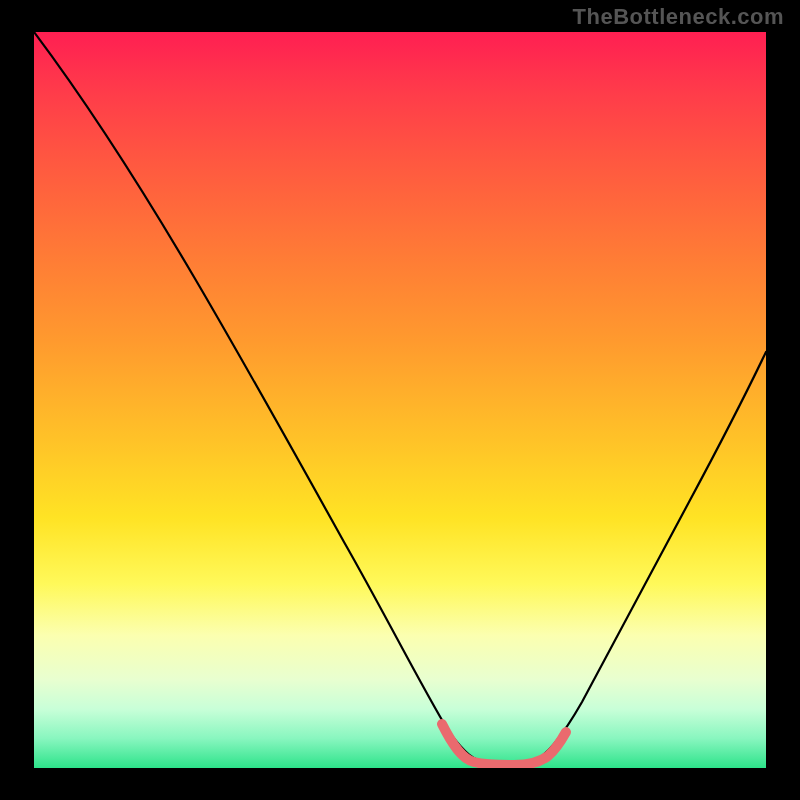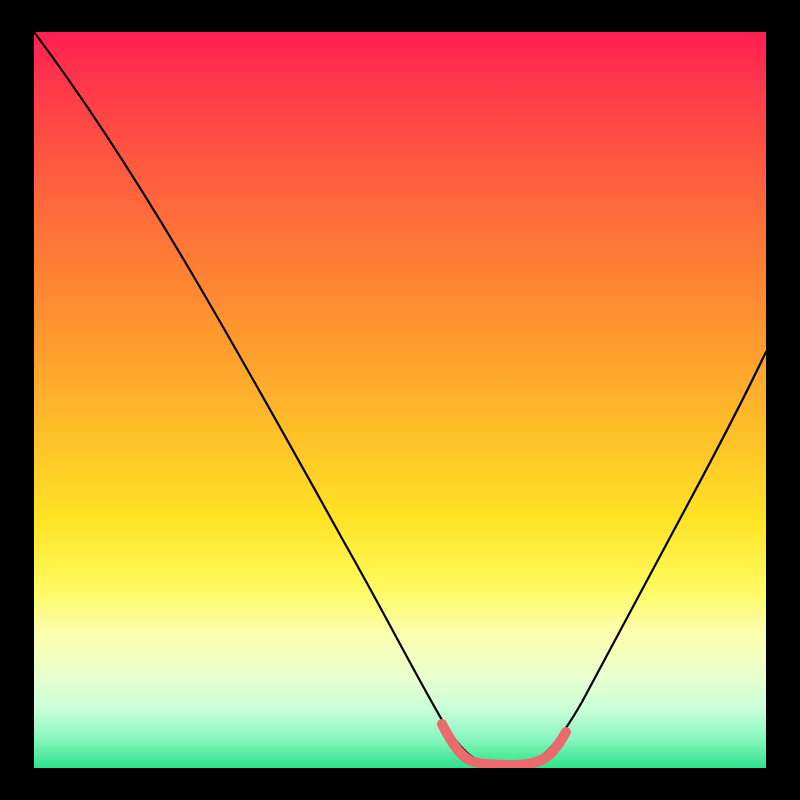--- a/index.html
+++ b/index.html
@@ -64,20 +64,21 @@
     top: 0;
     width: 100%;
     height: 100%;
   }
 </style>
 </head>
 <body>
 
 <div class="frame">
 
+  <div class="watermark">TheBottleneck.com</div>
 
   <div class="plot-area">
     <div class="gradient-bg"></div>
 
     <svg class="curve-layer" viewBox="0 0 732 736" preserveAspectRatio="none">
       <path d="M 0 0
                C 60 80, 110 160, 160 245
                C 210 330, 260 420, 310 510
                C 350 580, 385 650, 415 700
                C 430 720, 440 730, 455 731

